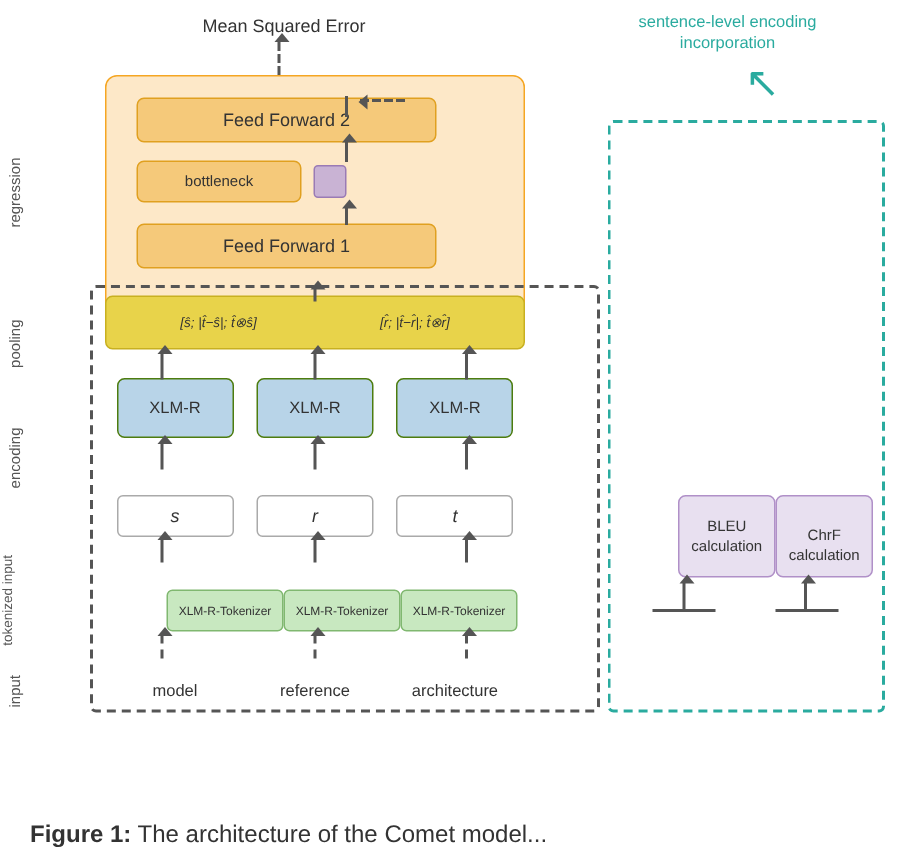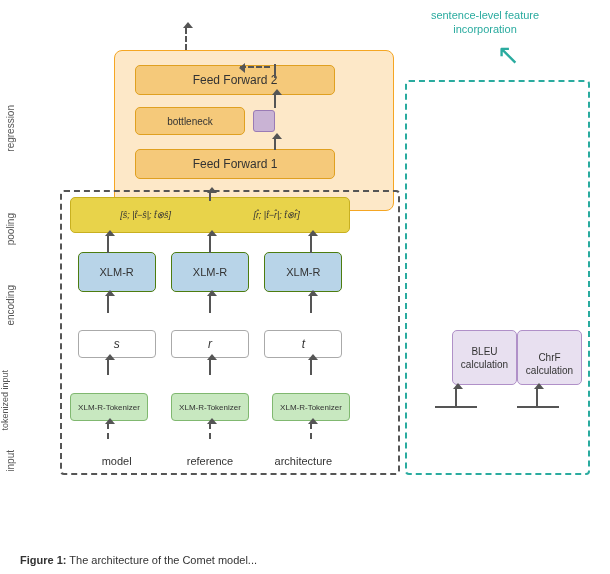--- a/index.html
+++ b/index.html
@@ -73,21 +73,20 @@
     
     .regression-box {
       position: absolute;
       top: 50px;
       left: 70px;
       width: 280px;
       height: 161px;
       background: #fde8c8;
       border: 1.5px solid #f5a623;
       border-radius: 8px;
-      margin-left: 44px;
     }
 
     
     .ff2-box {
       position: absolute;
       top: 14px;
       left: 20px;
       width: 200px;
       height: 30px;
       background: #f5c97a;
@@ -340,24 +339,24 @@
       justify-content: center;
       font-size: 12px;
       font-style: italic;
       color: #333;
     }
 
     
     .tok-row {
       position: absolute;
       top: 393px;
-      left: 70px;
+      left: 88px;
       width: 280px;
       display: flex;
-      justify-content: space-between;
+      justify-content: center;
     }
 
     .tok-box {
       width: 78px;
       height: 28px;
       background: #c8e8c0;
       border: 1px solid #80b870;
       border-radius: 4px;
       display: flex;
       align-items: center;
@@ -427,37 +426,38 @@
       font-size: 10px;
       color: #333;
       line-height: 1.3;
     }
 
     
     .caption {
       position: absolute;
       bottom: 8px;
       left: 20px;
-      font-size: 11px;
+      font-size: 16px;
       color: #333;
     }
     .caption strong {
       font-weight: bold;
     }
   </style>
 </head>
 <body>
 
 <div class="diagram-container">
 
+  <div class="mse-label">Mean Squared Error</div>
 
   <div class="arrow-mse"></div>
 
   <div class="sentence-label">
-    <span style="white-space:pre-line;">sentence-level feature
+    <span style="white-space:pre-line;">sentence-level encoding
 incorporation</span>
   </div>
 
   <div class="curly-arrow">↙</div>
 
   <div class="dashed-teal-box"></div>
 
   <div class="regression-box">
 
     <div class="ff2-box">Feed Forward 2</div>

